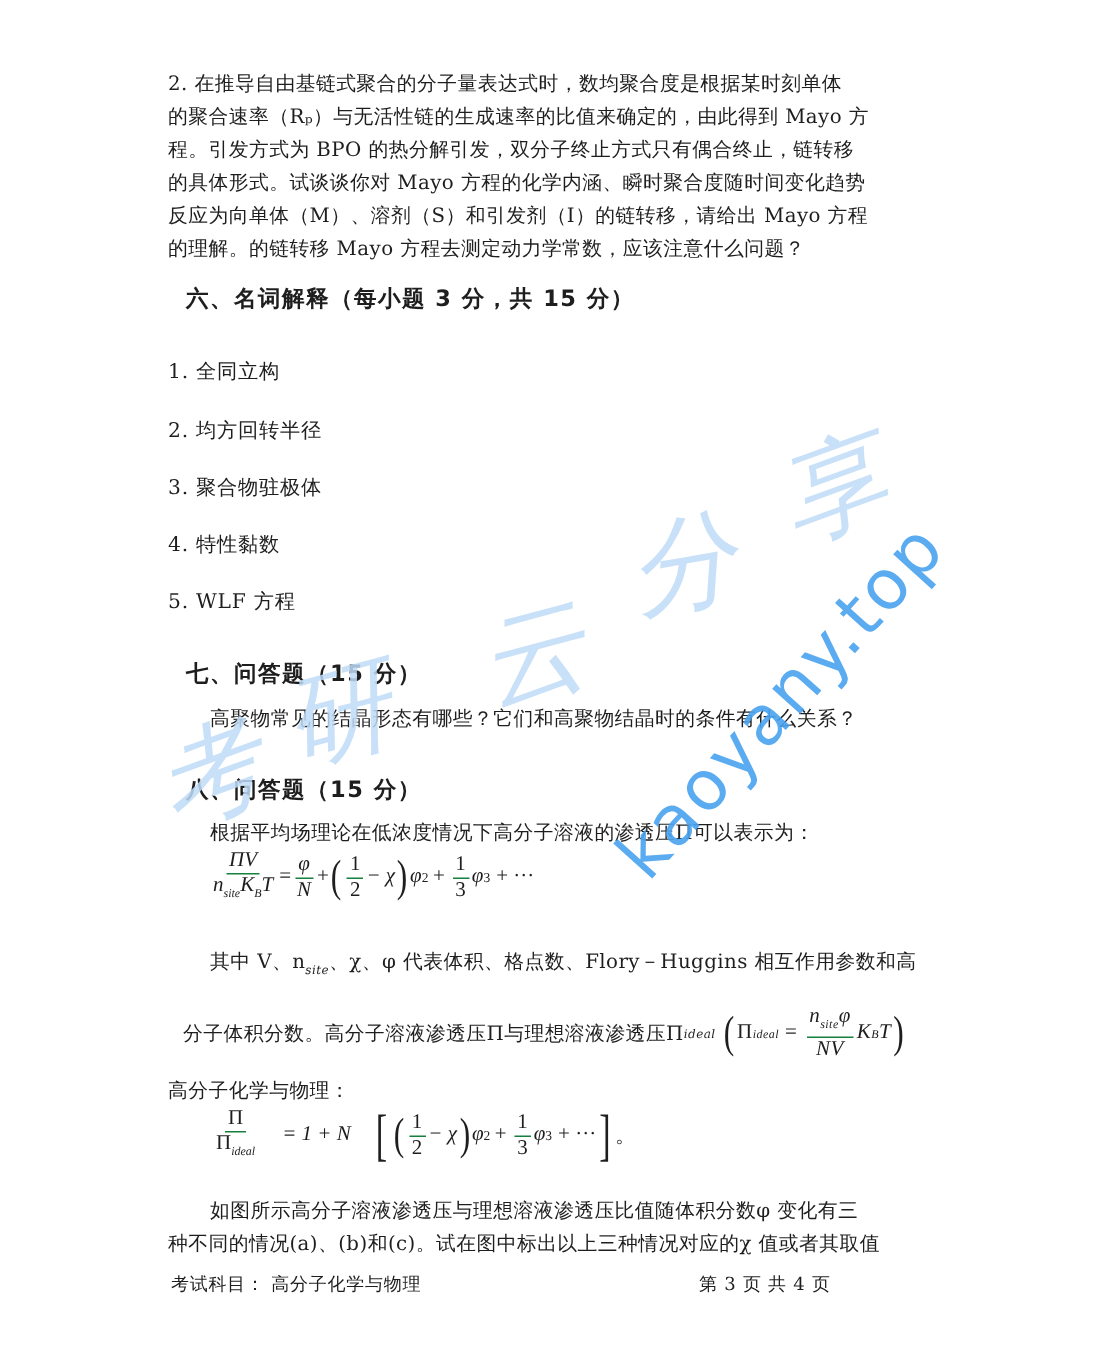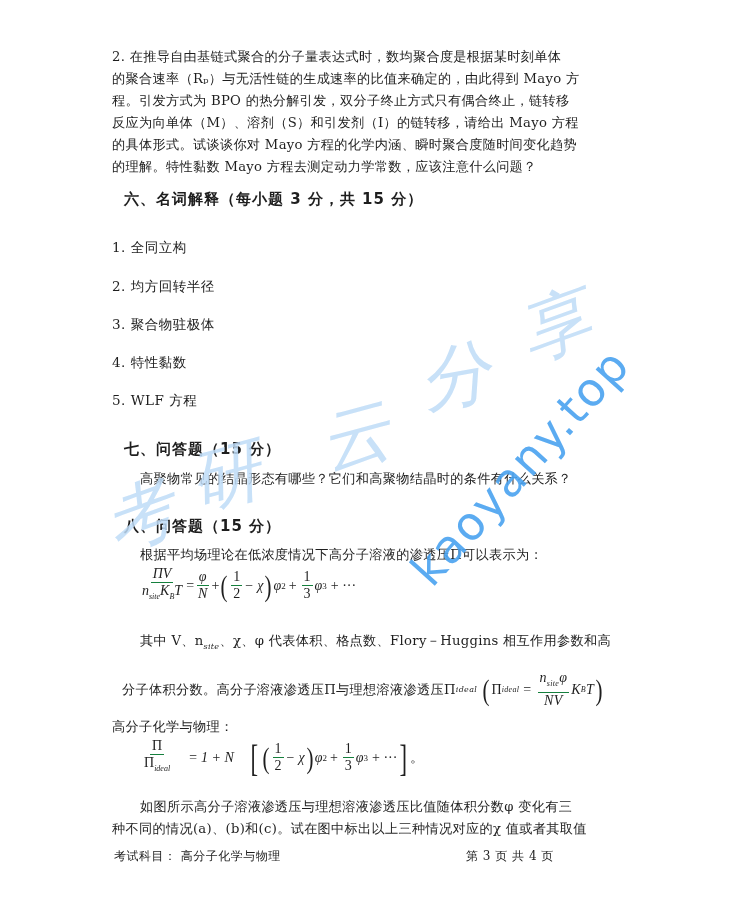--- a/index.html
+++ b/index.html
@@ -45,23 +45,23 @@
 </style>
 </head>
 <body>
 
 <div class="page">
 
   <div class="para" style="top:46px;">
     <span class="line">2. 在推导自由基链式聚合的分子量表达式时，数均聚合度是根据某时刻单体</span>
     <span class="line">的聚合速率（Rₚ）与无活性链的生成速率的比值来确定的，由此得到 Mayo 方</span>
     <span class="line">程。引发方式为 BPO 的热分解引发，双分子终止方式只有偶合终止，链转移</span>
+    <span class="line">的具体形式。试谈谈你对 Mayo 方程的化学内涵、瞬时聚合度随时间变化趋势</span>
     <span class="line">反应为向单体（M）、溶剂（S）和引发剂（I）的链转移，请给出 Mayo 方程</span>
-    <span class="line">的具体形式。试谈谈你对 Mayo 方程的化学内涵、瞬时聚合度随时间变化趋势</span>
-    <span class="line">的理解。特性黏数 Mayo 方程去测定动力学常数，应该注意什么问题？</span>
+    <span class="line">的理解。的链转移 Mayo 方程去测定动力学常数，应该注意什么问题？</span>
   </div>
 
   <div class="sec-title" style="top:190px;">六、名词解释（每小题 3 分，共 15 分）</div>
   <div class="term" style="top:239px;text-align:center;">1. 全同立构</div>
   <div class="term" style="top:278px;">2. 均方回转半径</div>
   <div class="term" style="top:316px;">3. 聚合物驻极体</div>
   <div class="term" style="top:354px;">4. 特性黏数</div>
   <div class="term" style="top:392px;">5. WLF 方程</div>
 
   <div class="sec-title" style="top:440px;">七、问答题（15 分）</div>

